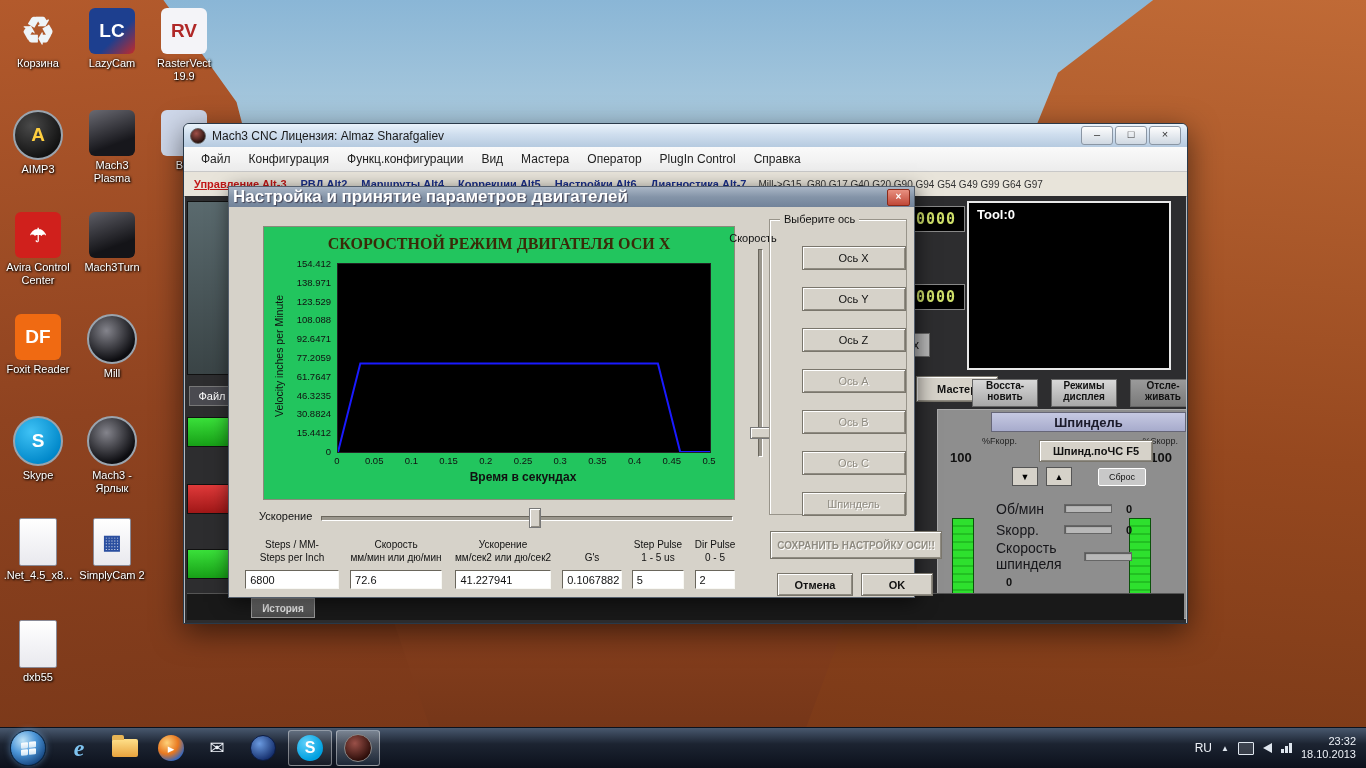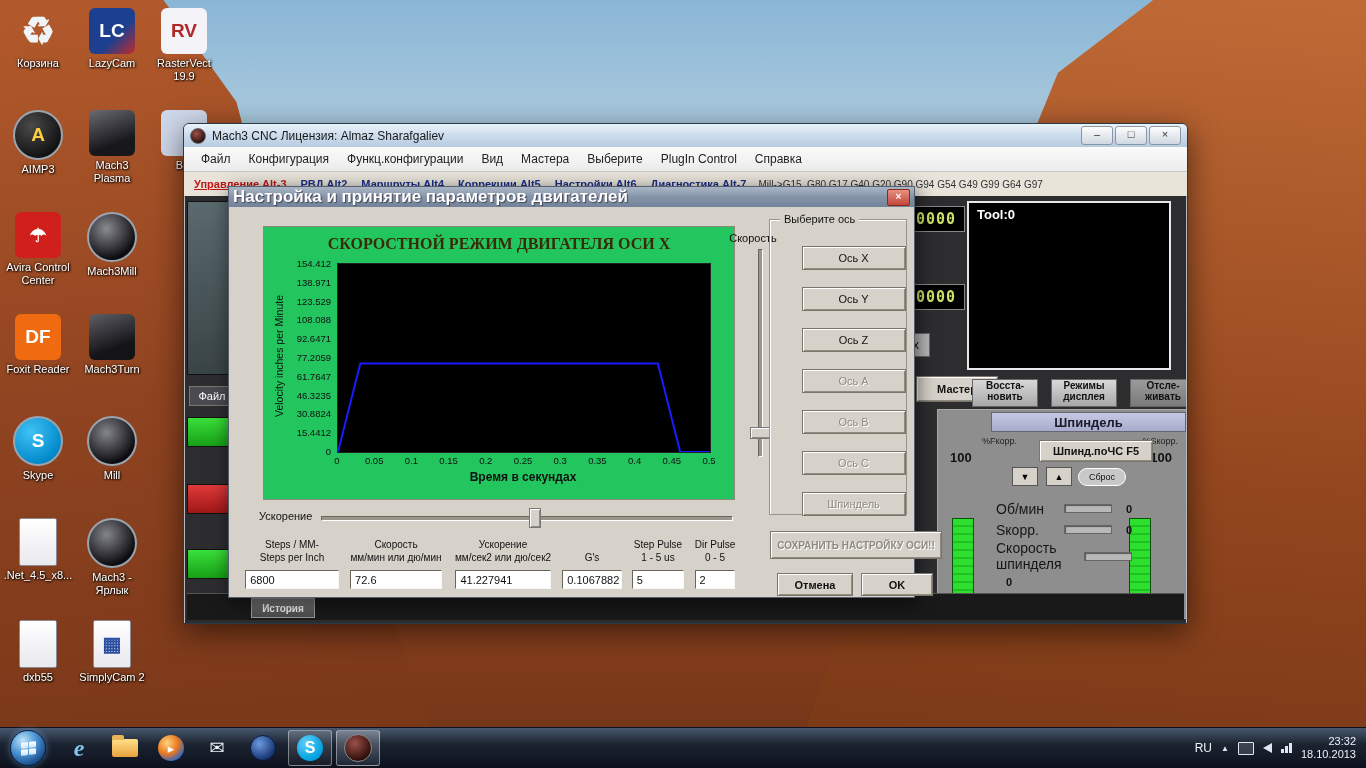--- a/index.html
+++ b/index.html
@@ -62,21 +62,21 @@
   .sp-feed-lab{position:absolute;left:44px;top:26px;font-size:9px;color:#222;}
   .sp-so-lab{position:absolute;right:8px;top:26px;font-size:9px;color:#222;}
   .sp-feed-val{position:absolute;left:12px;top:40px;font-size:13px;font-weight:bold;color:#111;}
   .sp-so-val{position:absolute;right:14px;top:40px;font-size:13px;font-weight:bold;color:#111;}
   .gbar{position:absolute;top:108px;width:20px;height:74px;border:1px solid #0a520a;
     background:repeating-linear-gradient(180deg,#2ee02e 0 6px,#22c022 6px 8px);cursor:pointer;}
   .gbar-l{left:14px;} .gbar-r{right:35px;}
   .sp-cw{position:absolute;left:70px;top:30px;width:112px;height:20px;font-size:10px;font-weight:bold;}
   .sp-arrows{position:absolute;left:74px;top:57px;display:flex;gap:8px;}
   .sp-arrow{width:24px;height:17px;font-size:9px;background:#d6d2c9;border:1px solid #555;display:flex;align-items:center;justify-content:center;cursor:pointer;}
-  .sp-reset{position:absolute;left:140px;top:58px;width:46px;height:16px;border-radius:9px;background:#c8c8c8;border:1px solid #fff;
+  .sp-reset{position:absolute;left:160px;top:58px;width:46px;height:16px;border-radius:2px;background:#c8c8c8;border:1px solid #fff;
     color:#111;font-size:9px;display:flex;align-items:center;justify-content:center;cursor:pointer;}
   #spindle-rows{position:absolute;left:58px;top:88px;width:136px;}
   .sp-row{display:flex;align-items:center;min-height:21px;gap:4px;flex-wrap:wrap;}
   .sp-lab{flex:1;font-size:14px;color:#16161a;}
   .sp-bar{width:46px;height:7px;background:#b8b8b8;border:1px solid #666;box-shadow:inset 1px 1px 1px #555;cursor:pointer;}
   .sp-val{width:16px;text-align:right;font-size:11px;font-weight:bold;color:#111;}
   .statusbar{position:absolute;left:2px;top:397px;width:997px;height:26px;background:#191919;border-top:1px solid #555;}
   .hist-btn{position:absolute;left:64px;top:4px;width:62px;height:18px;background:linear-gradient(#777,#4a4a4a);border:1px solid #999;
     color:#eee;font-size:10px;font-weight:bold;display:flex;align-items:center;justify-content:center;cursor:pointer;}
   
@@ -203,24 +203,20 @@
         <div class="desk-icon">
           <div class="glyph sq" style="background: linear-gradient(135deg, rgb(29, 63, 143) 60%, rgb(196, 42, 42)); color: rgb(255, 255, 255);">LC</div>
           <div class="dlabel">LazyCam</div>
         </div>
         <div class="desk-icon">
           <div class="glyph sq" style="background: linear-gradient(160deg, rgb(106, 106, 114), rgb(23, 23, 28) 70%);"></div>
           <div class="dlabel">Mach3
 Plasma</div>
         </div>
         <div class="desk-icon">
-          <div class="glyph circle" style="background: radial-gradient(circle at 38% 32%, rgb(138, 138, 146), rgb(12, 12, 16) 72%);"></div>
-          <div class="dlabel">Mach3Mill</div>
-        </div>
-        <div class="desk-icon">
           <div class="glyph sq" style="background: linear-gradient(160deg, rgb(94, 94, 102), rgb(20, 20, 24) 70%);"></div>
           <div class="dlabel">Mach3Turn</div>
         </div>
         <div class="desk-icon">
           <div class="glyph circle" style="background: radial-gradient(circle at 38% 32%, rgb(132, 132, 140), rgb(12, 12, 16) 72%);"></div>
           <div class="dlabel">Mill</div>
         </div>
         <div class="desk-icon">
           <div class="glyph circle" style="background: radial-gradient(circle at 38% 32%, rgb(132, 132, 140), rgb(12, 12, 16) 72%);"></div>
           <div class="dlabel">Mach3 -
@@ -253,21 +249,21 @@
           <div class="wbtn">□</div>
           <div class="wbtn">×</div>
         </div>
     </div>
     <div class="menubar" id="menubar">
         <div class="menu-item">Файл</div>
         <div class="menu-item">Конфигурация</div>
         <div class="menu-item">Функц.конфигурации</div>
         <div class="menu-item">Вид</div>
         <div class="menu-item">Мастера</div>
-        <div class="menu-item">Выберите</div>
+        <div class="menu-item">Оператор</div>
         <div class="menu-item">PlugIn Control</div>
         <div class="menu-item">Справка</div>
       </div>
     <div class="tabbar">
       <div id="tabs">
           <div class="tab active">Управление Alt-3</div>
           <div class="tab">РВД Alt2</div>
           <div class="tab">Маршруты Alt4</div>
           <div class="tab">Коррекции Alt5</div>
           <div class="tab">Настройки Alt6</div>

